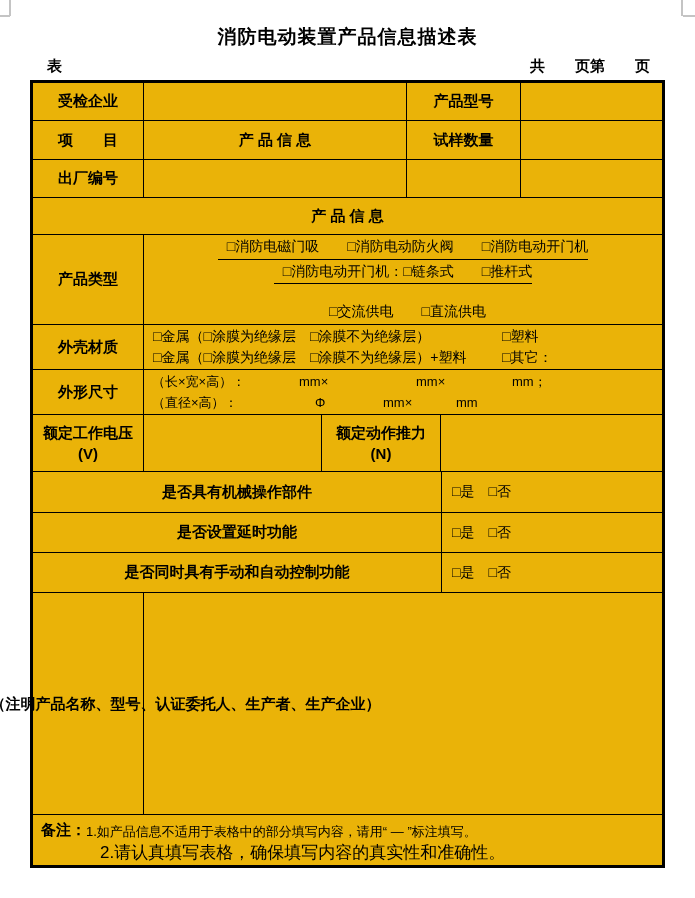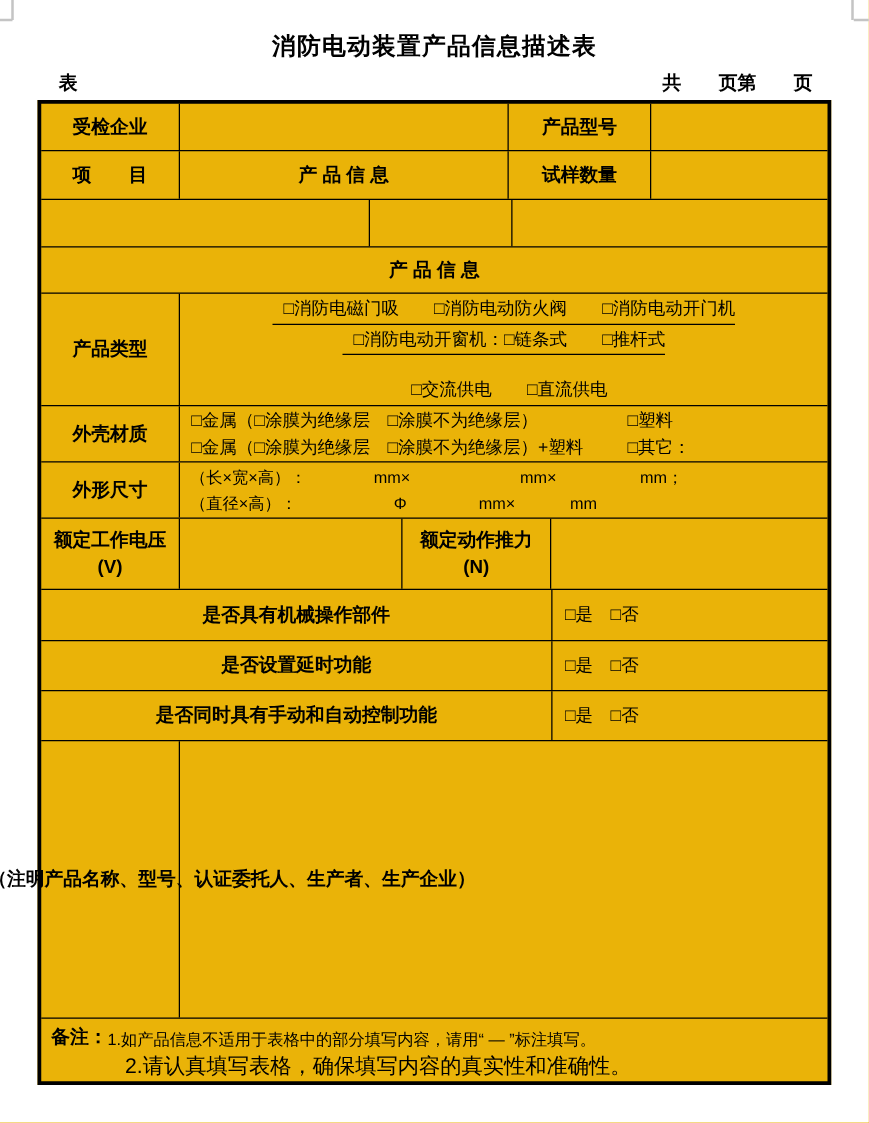--- a/index.html
+++ b/index.html
@@ -46,21 +46,21 @@
   .c3{width:114px;}
   .hdr{justify-content:center;font-weight:bold;font-size:15px;white-space:pre;border-right:none;flex:1;}
 
   
   .ptype-wrap{flex:1;display:flex;flex-direction:column;border-right:none;}
   .subrow{
     flex:1;display:flex;align-items:center;gap:28px;
     padding-left:9px;font-size:14px;border-bottom:1px solid #000;box-sizing:border-box;
   }
   .subrow.lastsub{border-bottom:none;margin-top:16px;}
-  .opt{white-space:pre;font-family:Liberation Mono, monospace;}
+  .opt{white-space:pre;}
 
   
   .twolines{flex-direction:column;justify-content:center;align-items:stretch;padding:0;}
   .tline{position:relative;height:21px;line-height:21px;font-size:14px;white-space:pre;}
   .tline .seg{position:absolute;top:0;white-space:pre;}
 
   .dline{position:relative;height:21px;line-height:21px;font-size:13px;}
   .dline .seg{position:absolute;top:0;white-space:pre;}
 
   
@@ -114,39 +114,40 @@
   </div>
 
   <div class="row" style="height:39px;">
     <div class="cell lab c1">项　　目</div>
     <div class="cell lab c2" style="font-weight:bold;">产 品 信 息</div>
     <div class="cell lab c3">试样数量</div>
     <div class="cell endc"></div>
   </div>
 
   <div class="row" style="height:38px;">
+    <div class="cell lab c1">出厂编号</div>
     <div class="cell c2"></div>
     <div class="cell c3"></div>
     <div class="cell endc"></div>
   </div>
 
   <div class="row" style="height:37px;">
     <div class="cell hdr">产 品 信 息</div>
   </div>
 
   <div class="row" style="height:90px;">
     <div class="cell lab c1">产品类型</div>
     <div class="cell ptype-wrap">
       <div class="subrow">
         <span class="opt">□消防电磁门吸</span>
         <span class="opt">□消防电动防火阀</span>
         <span class="opt">□消防电动开门机</span>
       </div>
       <div class="subrow">
-        <span class="opt">□消防电动开窗机：□链条式</span>
+        <span class="opt">□消防电动开门机：□链条式</span>
         <span class="opt">□推杆式</span>
       </div>
       <div class="subrow lastsub">
         <span class="opt">□交流供电</span>
         <span class="opt">□直流供电</span>
       </div>
     </div>
   </div>
 
   <div class="row" style="height:45px;">

